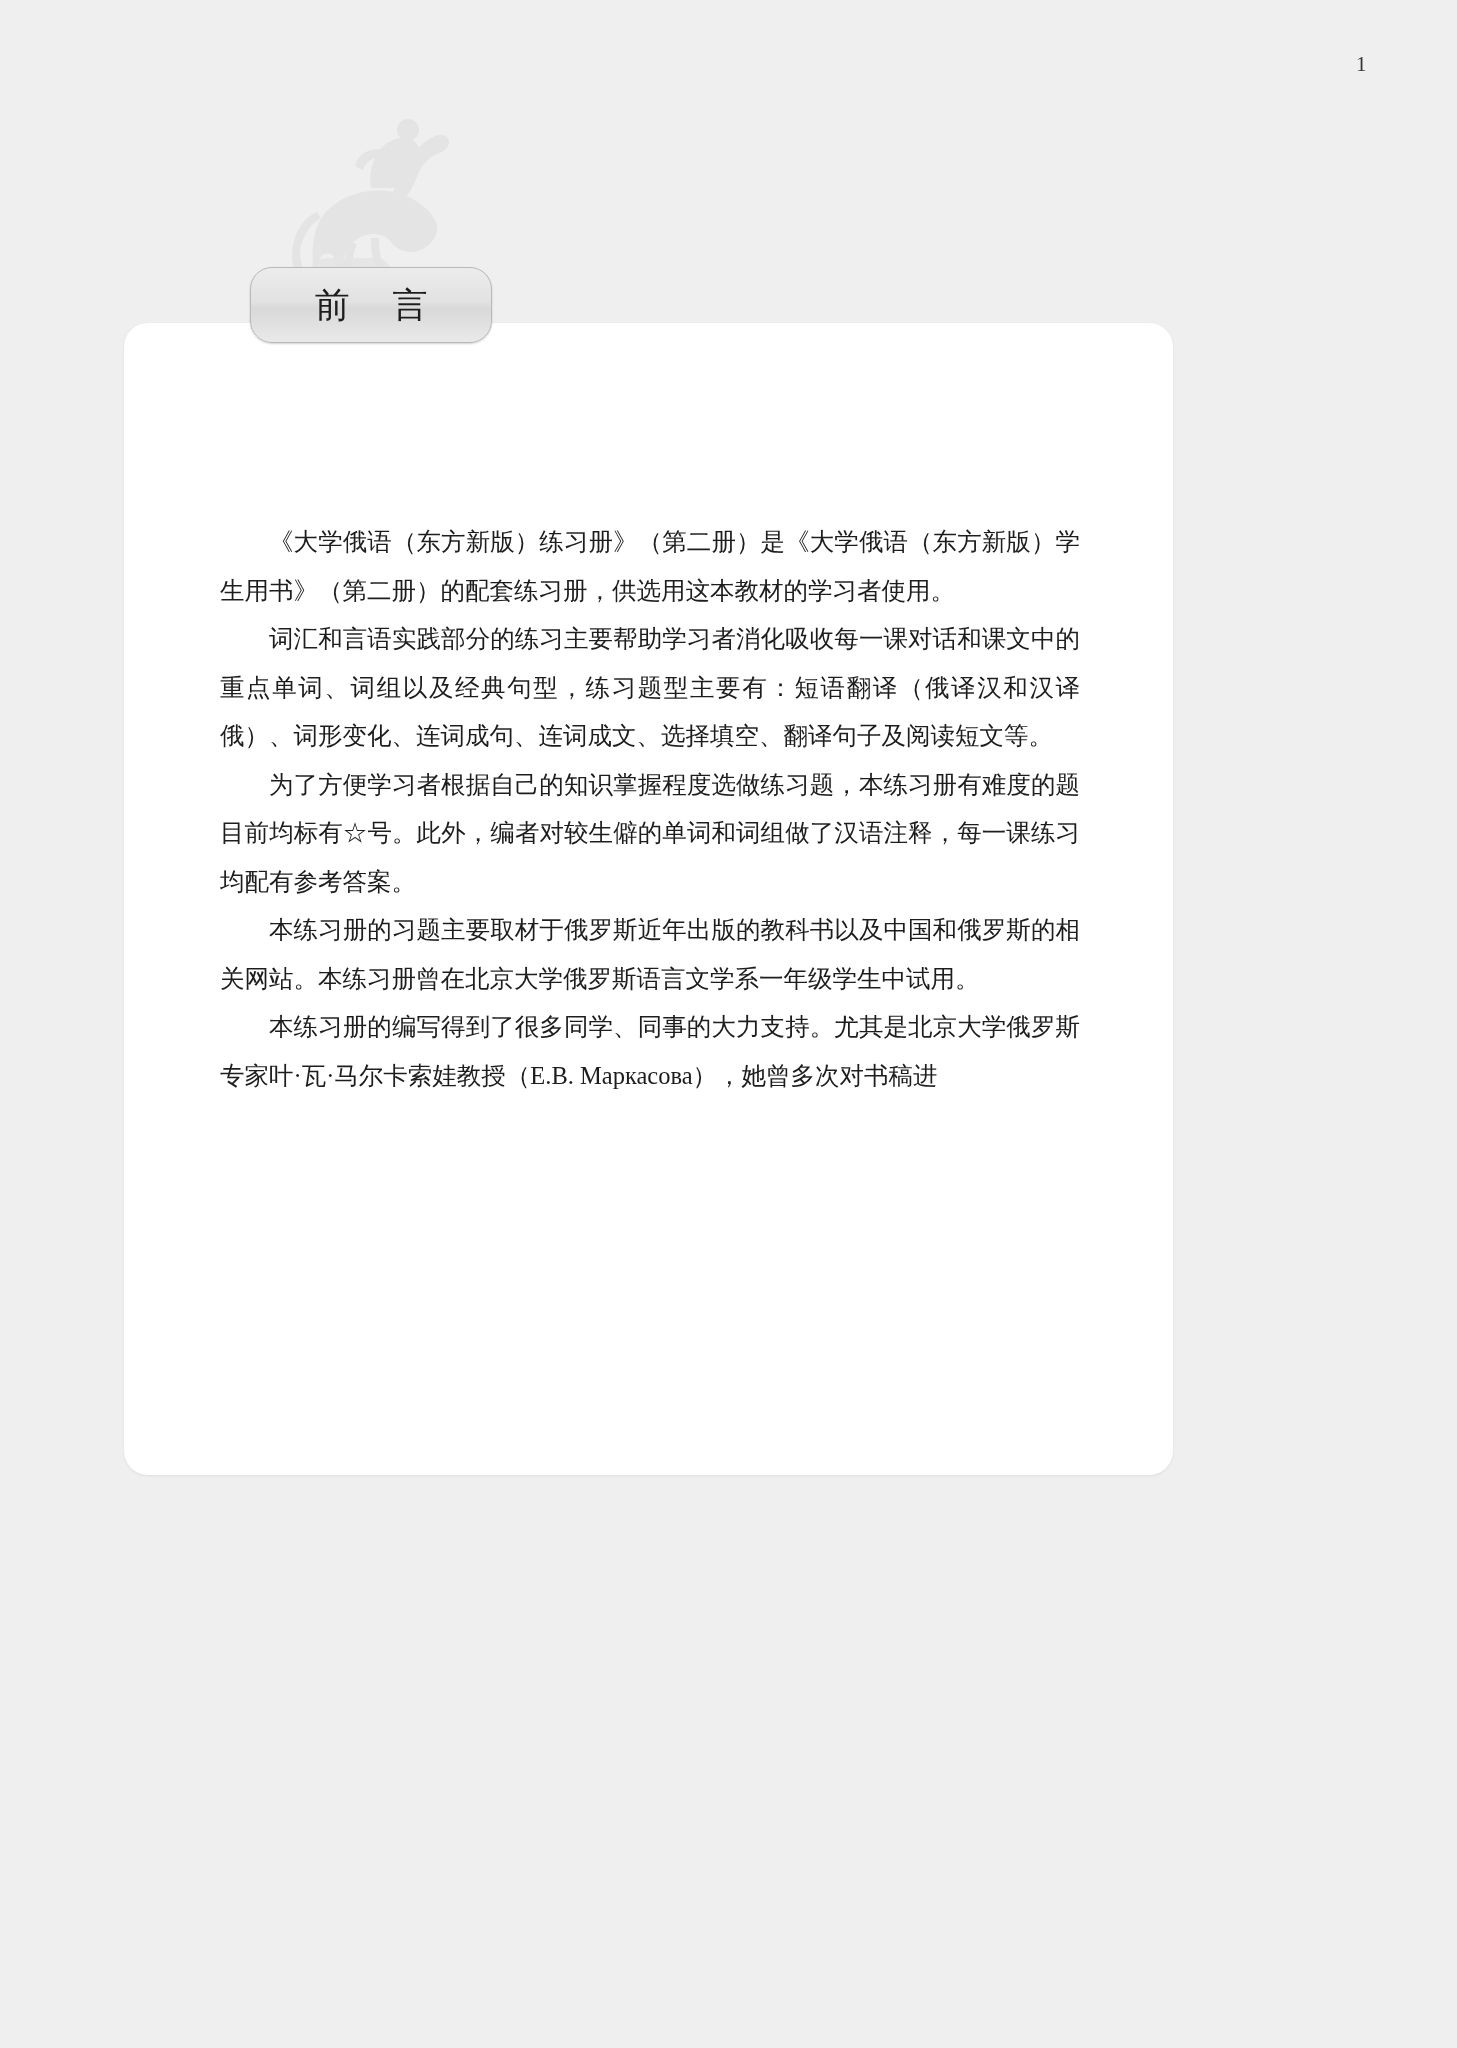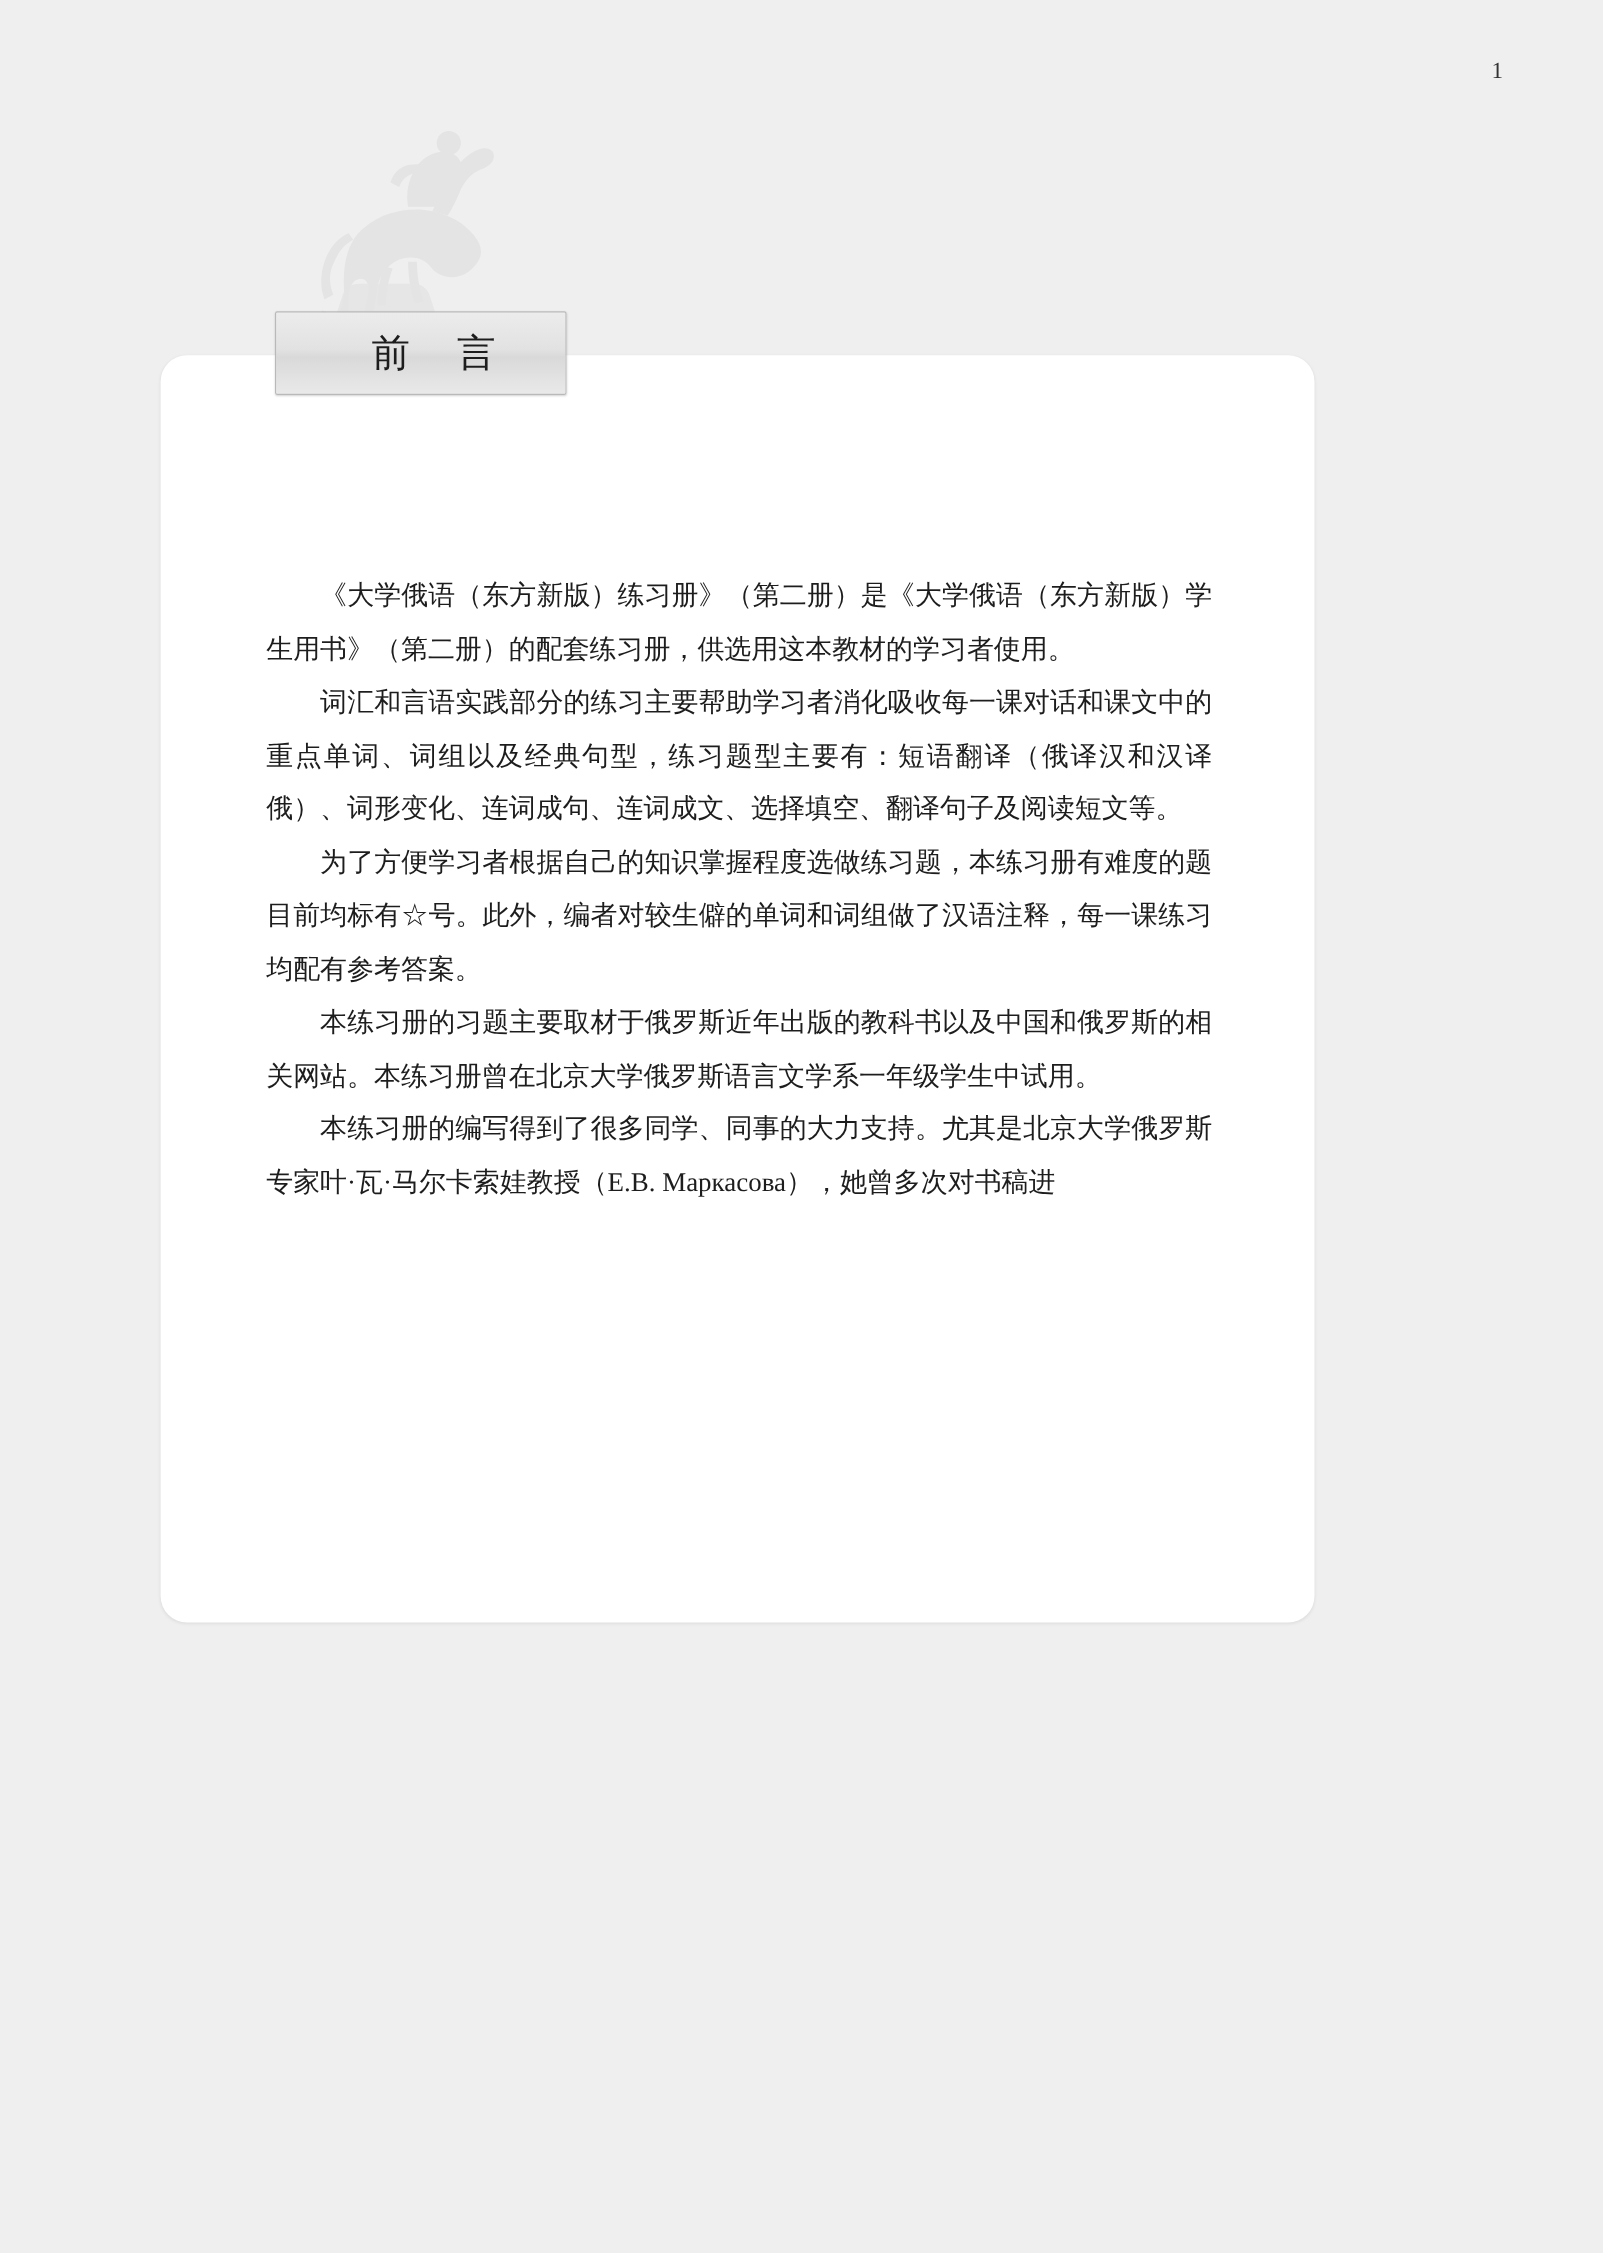--- a/index.html
+++ b/index.html
@@ -41,46 +41,45 @@
     width: 240px;
     height: 215px;
     opacity: 1;
     pointer-events: none;
   }
 
   
   .title-plaque {
     position: absolute;
     left: 250px;
-    top: 283px;
+    top: 267px;
     width: 240px;
     height: 74px;
     background: linear-gradient(180deg, #ececec 0%, #e2e2e2 45%, #d9d9d9 55%, #e9e9e9 100%);
     border: 1px solid #b9b9b9;
-    border-radius: 2px;
+    border-radius: 22px;
     box-shadow: 0 1px 2px rgba(0,0,0,0.18);
     z-index: 4;
     display: flex;
     align-items: center;
     justify-content: center;
-    padding-left: 23px;
   }
   .title-plaque-inner {
     font-size: 35px;
     letter-spacing: 17px;
     text-indent: 17px;
     color: #1d1d1d;
     font-family: "Liberation Serif", "DejaVu Serif", serif;
     font-weight: normal;
   }
 
   
   .content-card {
     position: absolute;
-    left: 146px;
+    left: 124px;
     top: 323px;
     width: 1049px;
     height: 1152px;
     background: #ffffff;
     border-radius: 24px;
     box-shadow: 0 1px 3px rgba(0,0,0,0.07);
     z-index: 2;
   }
 
   .body-text {

